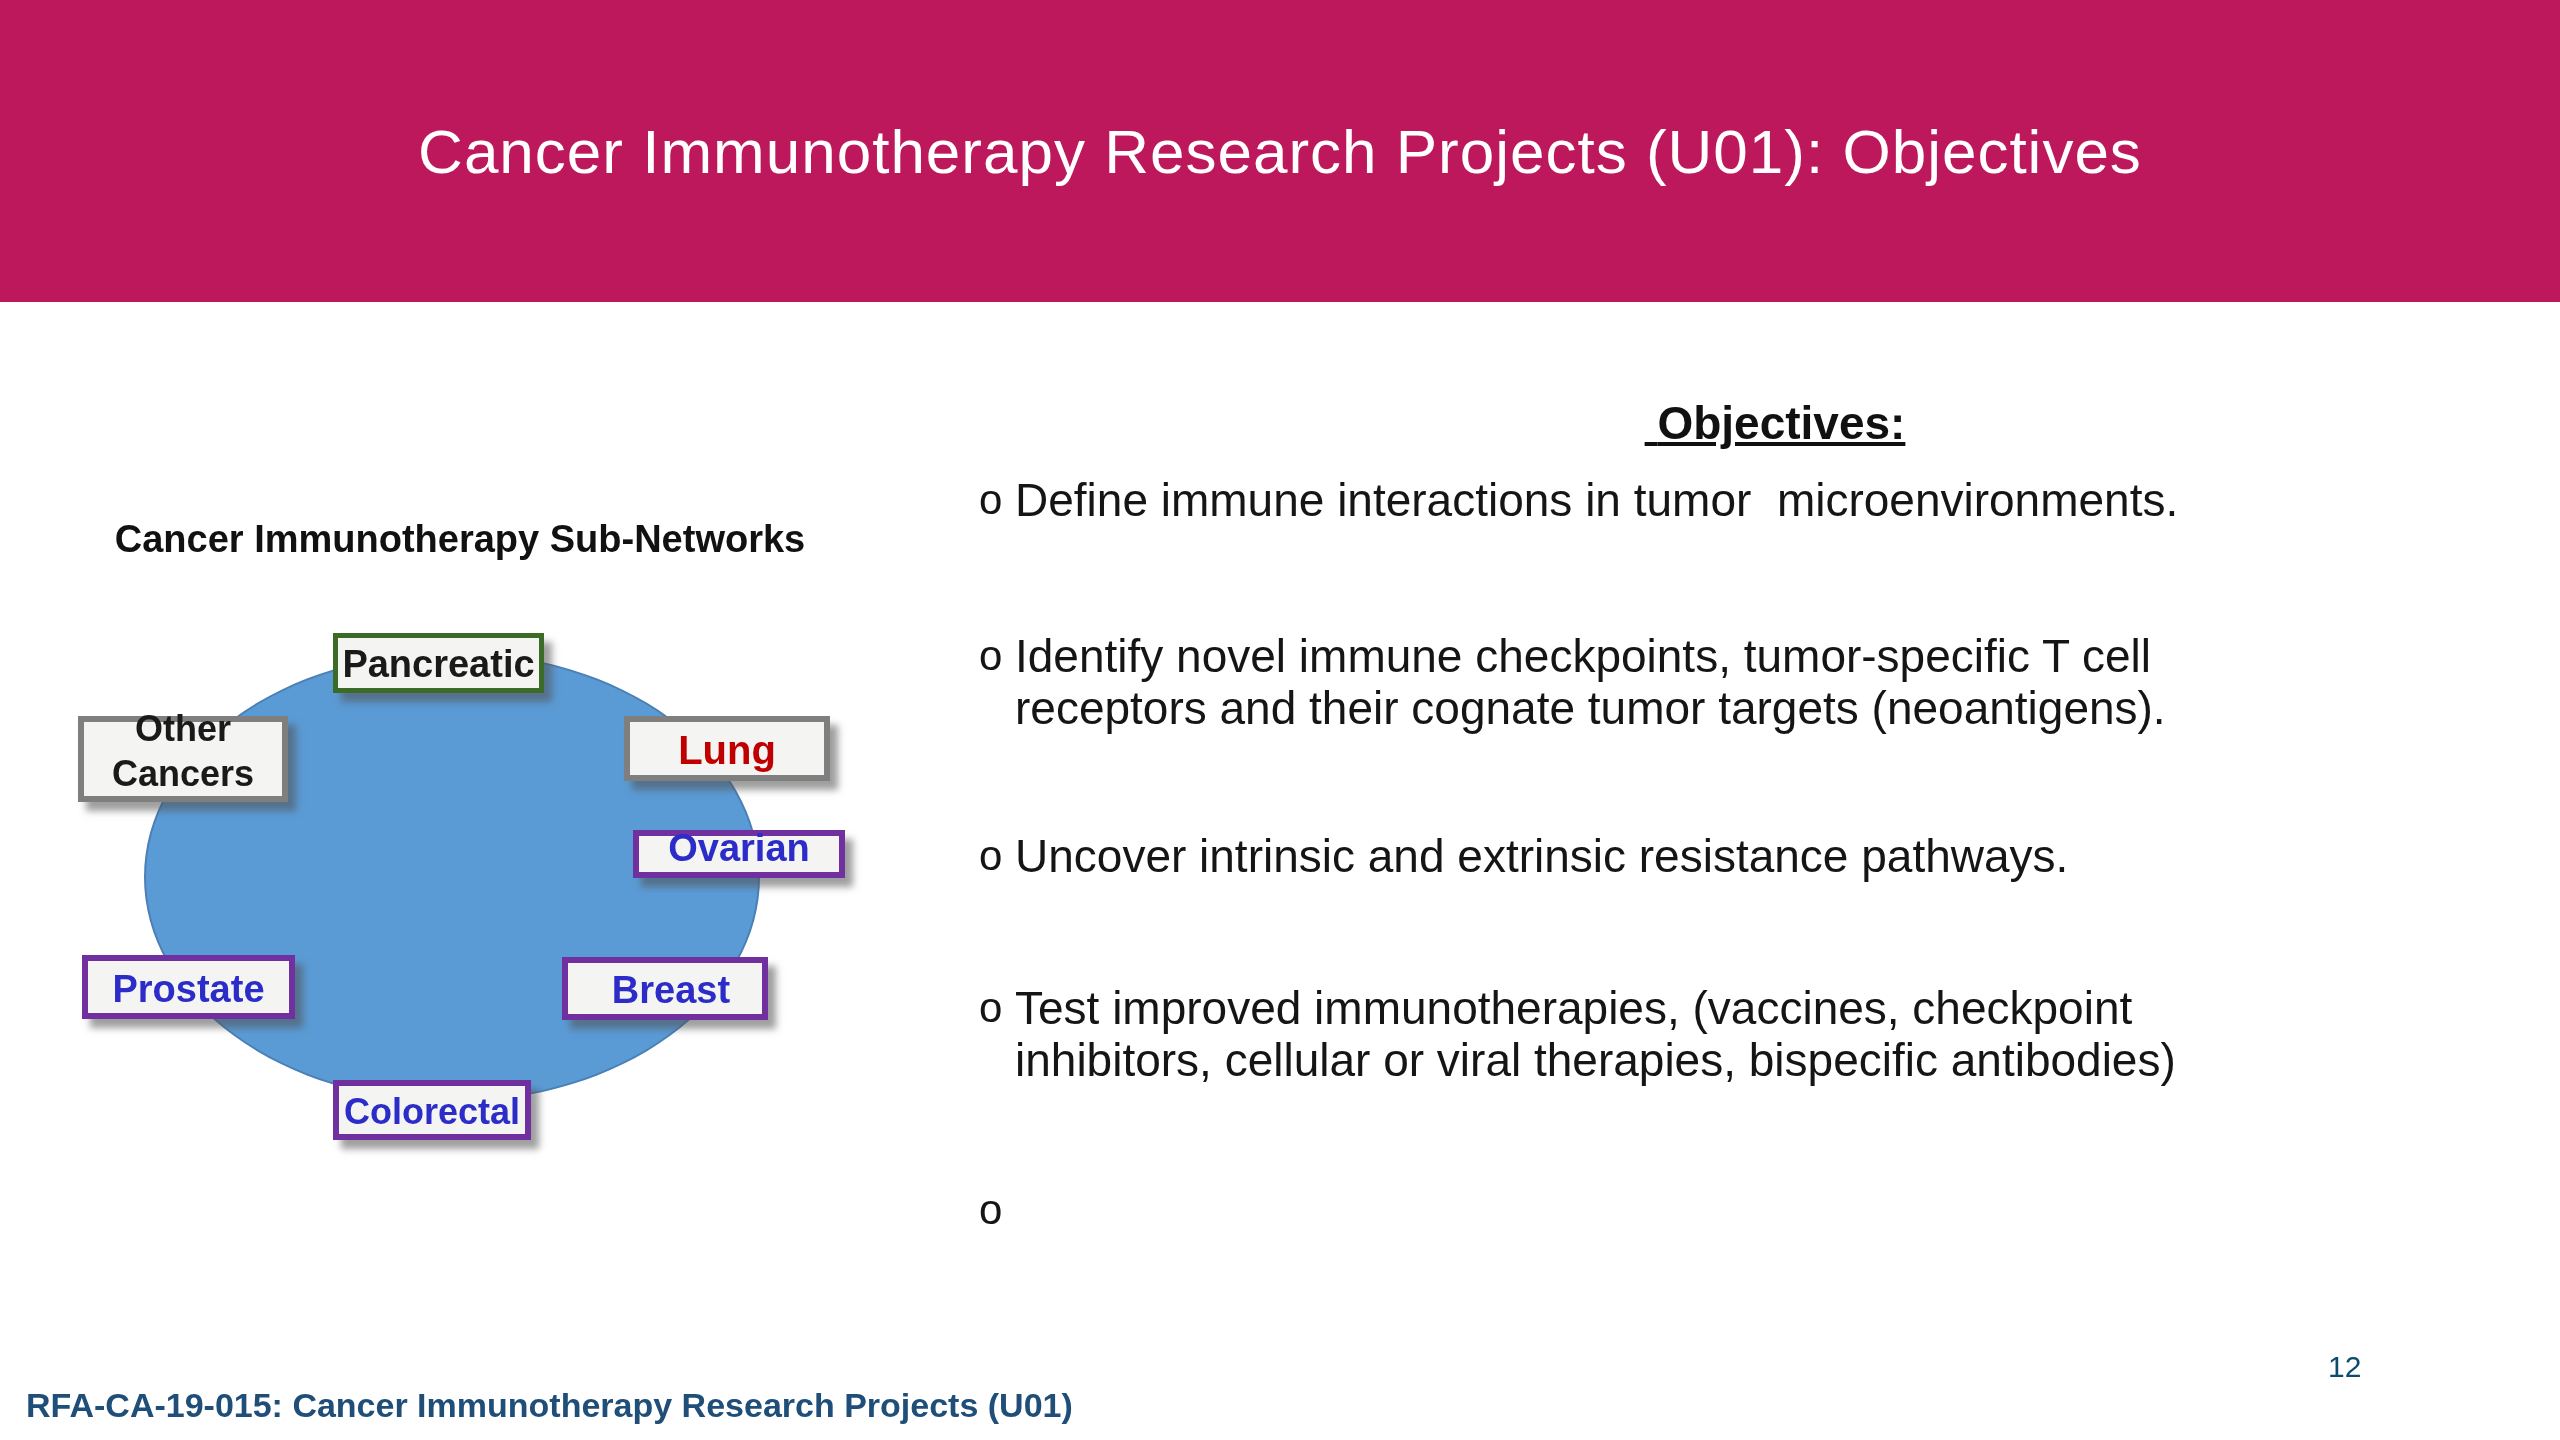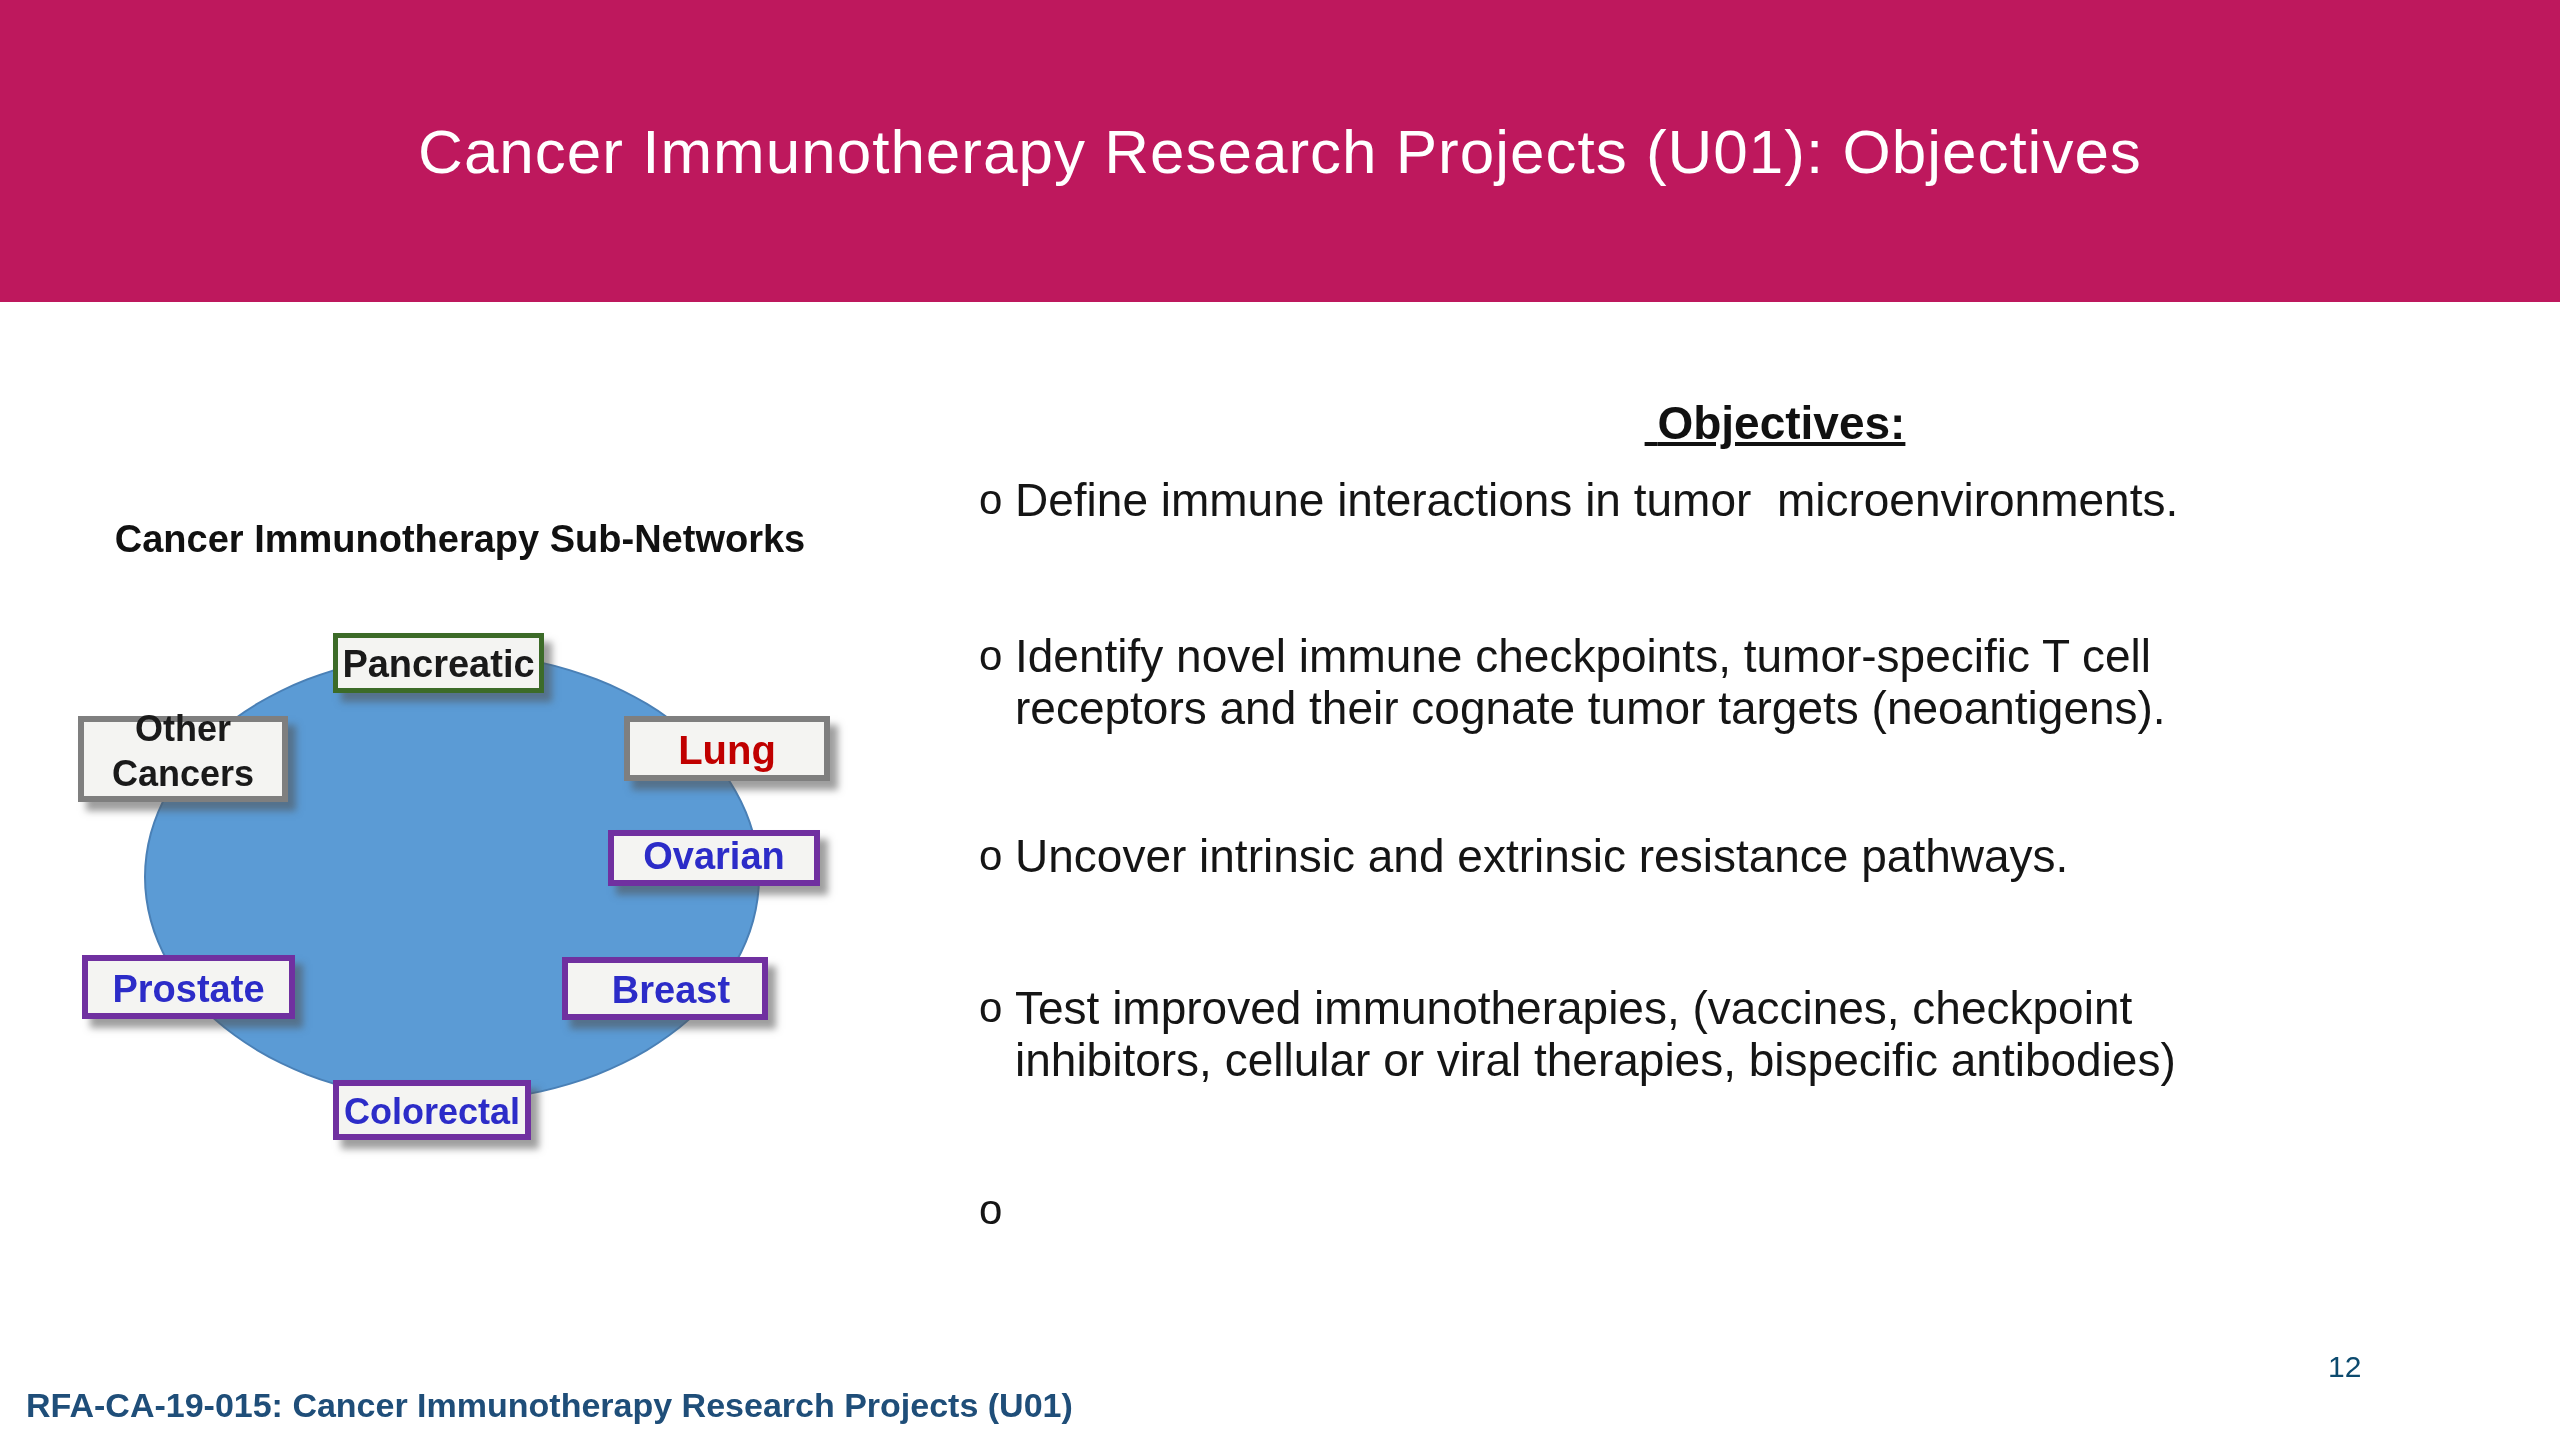--- a/index.html
+++ b/index.html
@@ -15,21 +15,21 @@
   .diagram-title{position:absolute;left:40px;top:518px;width:840px;text-align:center;
                  font-size:38px;font-weight:700;color:#111111;}
   .ellipse{position:absolute;left:144px;top:652px;width:612px;height:446px;border-radius:50%;
            background:#5b9bd5;border:2px solid #4a80b6;}
   .node{position:absolute;box-sizing:border-box;display:flex;align-items:flex-end;justify-content:center;
         background:#f4f4f2;font-weight:700;text-align:center;line-height:1.25;
         box-shadow:8px 9px 7px rgba(80,80,80,0.55);}
   .node-pancreatic {left:333px;top:633px;width:211px;height:60px;border:5px solid #3c6b28;font-size:38px;}
   .node-other     {left:78px; top:716px;width:210px;height:86px;border:6px solid #7f7f7f;font-size:36px;}
   .node-lung      {left:624px;top:716px;width:206px;height:65px;border:6px solid #7f7f7f;font-size:40px;}
-  .node-ovarian   {left:608px;top:830px;width:212px;height:56px;border:6px solid #7030a0;font-size:38px;}
+  .node-ovarian   {left:633px;top:830px;width:212px;height:48px;border:6px solid #7030a0;font-size:38px;}
   .node-prostate  {left:82px; top:955px;width:213px;height:64px;border:6px solid #7030a0;font-size:38px;}
   .node-breast    {left:562px;top:957px;width:206px;height:63px;border:6px solid #7030a0;font-size:38px;padding-left:12px;}
   .node-colorectal{left:333px;top:1080px;width:198px;height:60px;border:6px solid #a3a3a3;font-size:36px;}
 
   
   .obj-heading{position:absolute;left:985px;top:396px;width:1580px;margin:0;text-align:center;
                font-size:46px;font-weight:700;color:#111111;text-decoration:underline;white-space:pre-wrap;}
   .bullet{position:absolute;left:975px;width:1500px;padding-left:40px;box-sizing:content-box;
           font-size:46px;line-height:52px;color:#151515;}
   .bullet .marker{position:absolute;left:4px;top:0;font-size:42px;color:#151515;}

